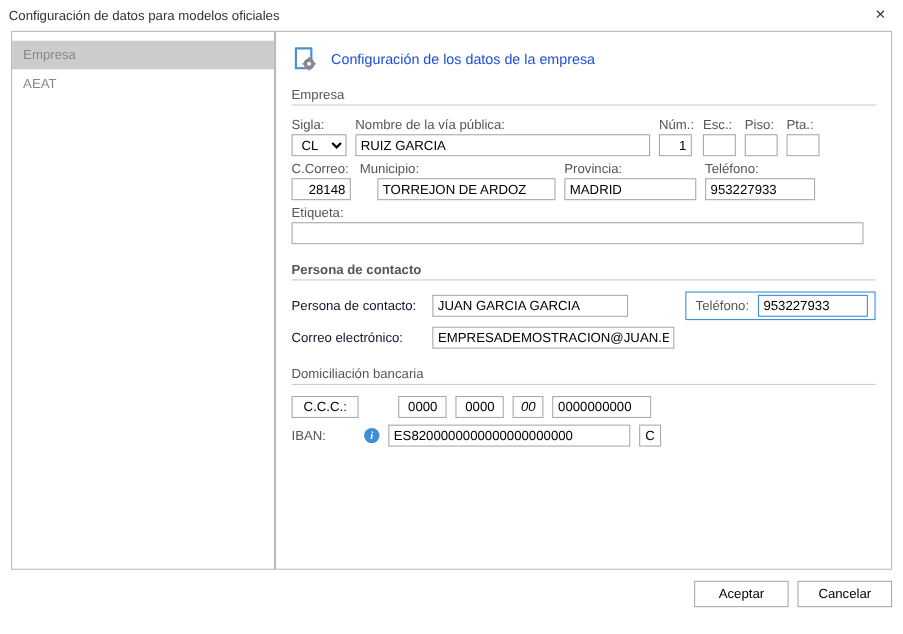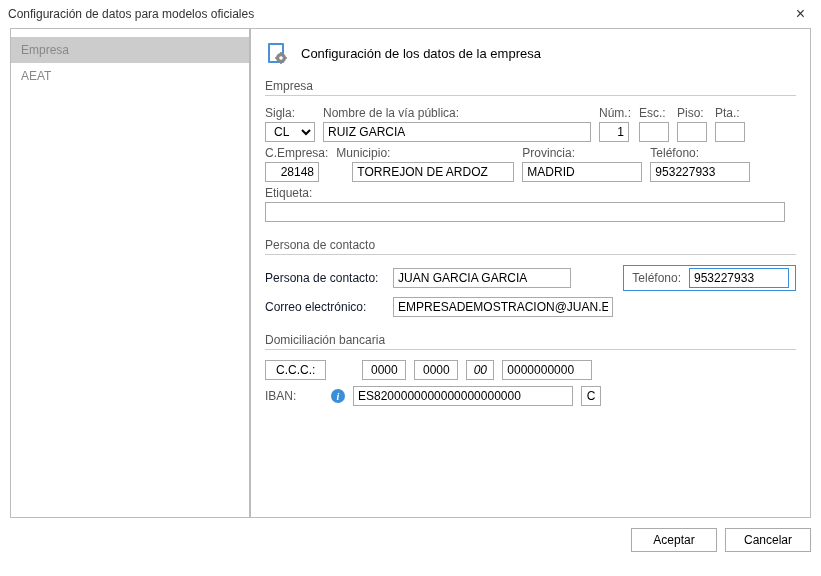--- a/index.html
+++ b/index.html
@@ -55,21 +55,21 @@
   }
   .heading-row {
     display: flex;
     align-items: center;
     gap: 12px;
     margin-bottom: 14px;
   }
   .heading-icon {
     width: 24px; height: 24px;
   }
-  .heading-text { font-size: 13px; color: #000000; }
+  .heading-text { font-size: 13px; color: #1d4ed8; }
   .section-label {
     color: #555;
     margin-bottom: 2px;
     margin-top: 8px;
   }
   .section-sep {
     border-top: 1px solid #ccc;
     margin-bottom: 10px;
   }
   .row {
@@ -227,21 +227,21 @@
         <input type="text" class="w-piso" value="" style="">
       </div>
       <div class="field">
         <label>Pta.:</label>
         <input type="text" class="w-pta" value="" style="">
       </div>
     </div>
 
     <div class="row">
       <div class="field">
-        <label>C.Empresa:</label>
+        <label>C.Correo:</label>
         <input type="text" class="w-cp" value="28148" style="">
       </div>
       <div class="field">
         <label>Municipio:</label>
         <input type="text" class="w-mun" value="TORREJON DE ARDOZ" style="">
       </div>
       <div class="field">
         <label>Provincia:</label>
         <input type="text" class="w-prov" value="MADRID" style="">
       </div>
@@ -251,21 +251,21 @@
       </div>
     </div>
 
     <div class="row" style="margin-top:2px;">
       <div class="field" style="width:100%;">
         <label>Etiqueta:</label>
         <input type="text" class="w-etq" value="" style="">
       </div>
     </div>
 
-    <div class="section-label" style="margin-top:16px;">Persona de contacto</div>
+    <div class="section-label" style="margin-top:16px;font-weight:bold;">Persona de contacto</div>
     <div class="section-sep"></div>
 
     <div class="hrow">
       <span class="lab">Persona de contacto:</span>
       <input type="text" class="w-contacto" value="JUAN GARCIA GARCIA" style="">
       <div style="flex:1"></div>
       <div class="tel-highlight">
         <label>Teléfono:</label>
         <input type="text" class="w-tel" style="border-color: rgb(59, 142, 216);" value="953227933">
       </div>

